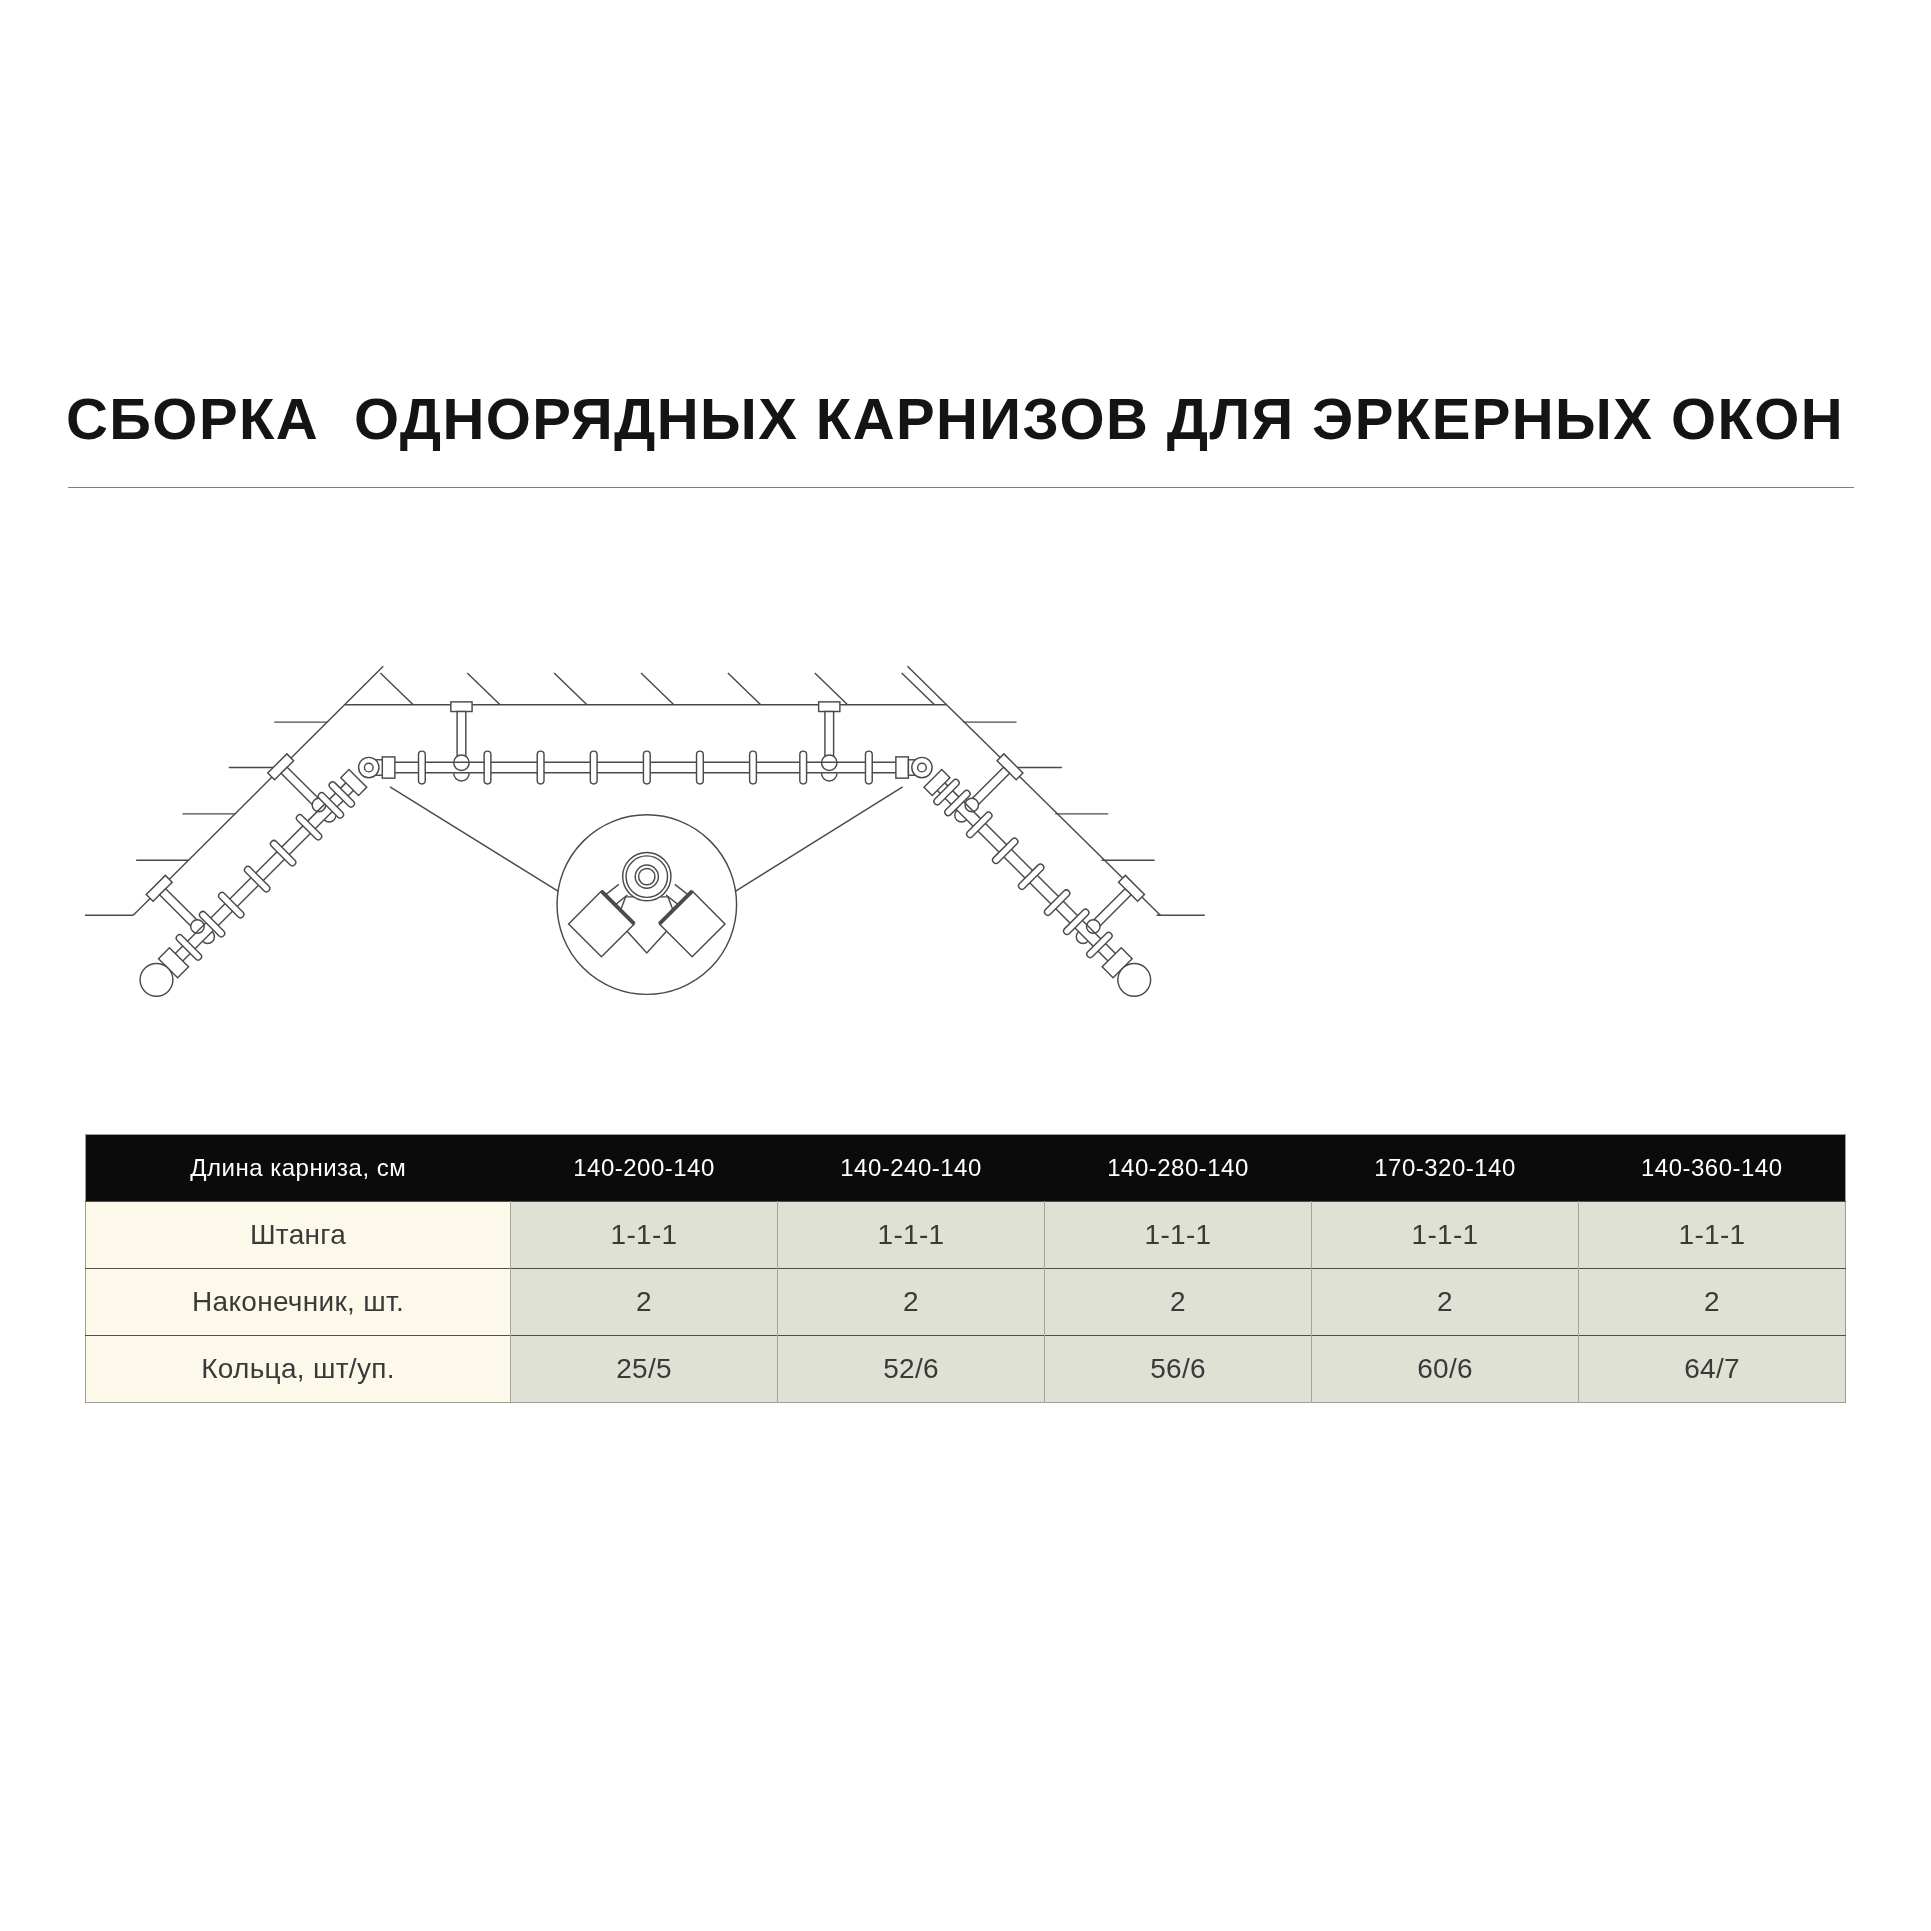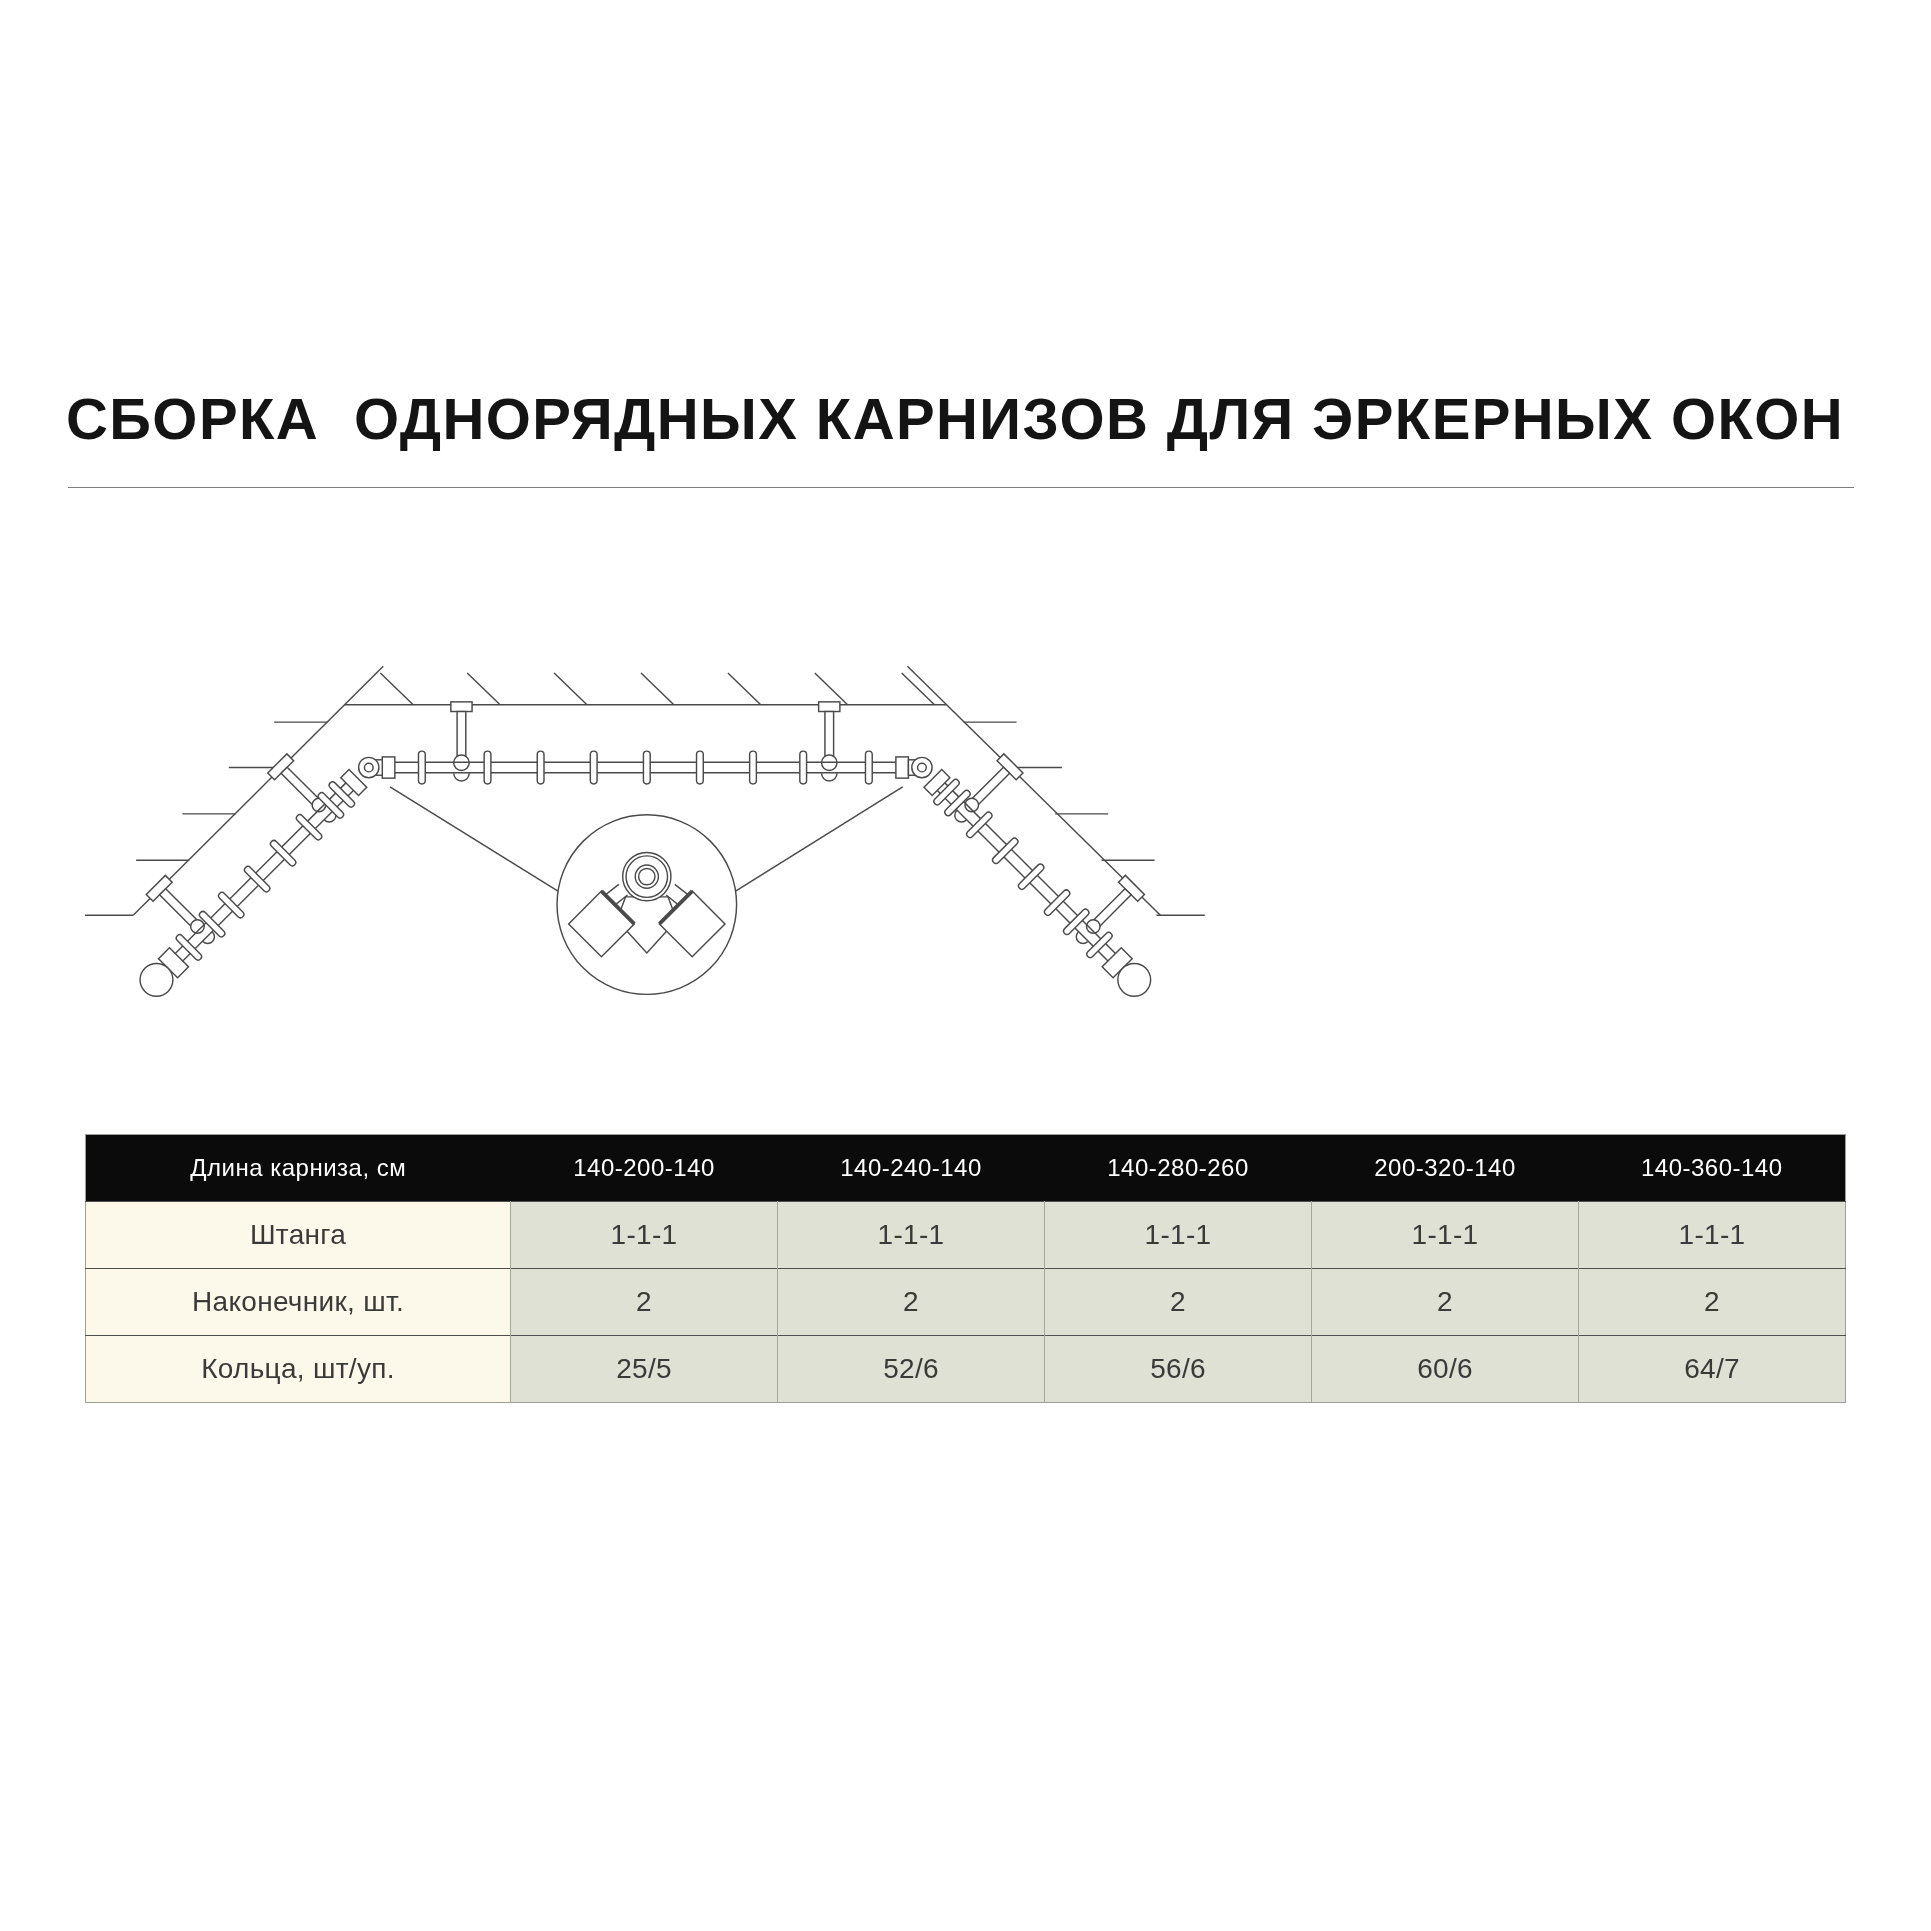--- a/index.html
+++ b/index.html
@@ -222,22 +222,22 @@
       <col style="width:267px">
       <col style="width:267px">
       <col style="width:267px">
       <col style="width:267px">
   </colgroup>
   <thead>
     <tr>
       <th>Длина карниза, см</th>
       <th>140-200-140</th>
       <th>140-240-140</th>
-      <th>140-280-260</th>
-      <th>200-320-140</th>
+      <th>140-280-140</th>
+      <th>170-320-140</th>
       <th>140-360-140</th>
     </tr>
   </thead>
   <tbody>
     <tr>
       <td class="label-cell">Штанга</td>
       <td class="value-cell">1-1-1</td>
       <td class="value-cell">1-1-1</td>
       <td class="value-cell">1-1-1</td>
       <td class="value-cell">1-1-1</td>

